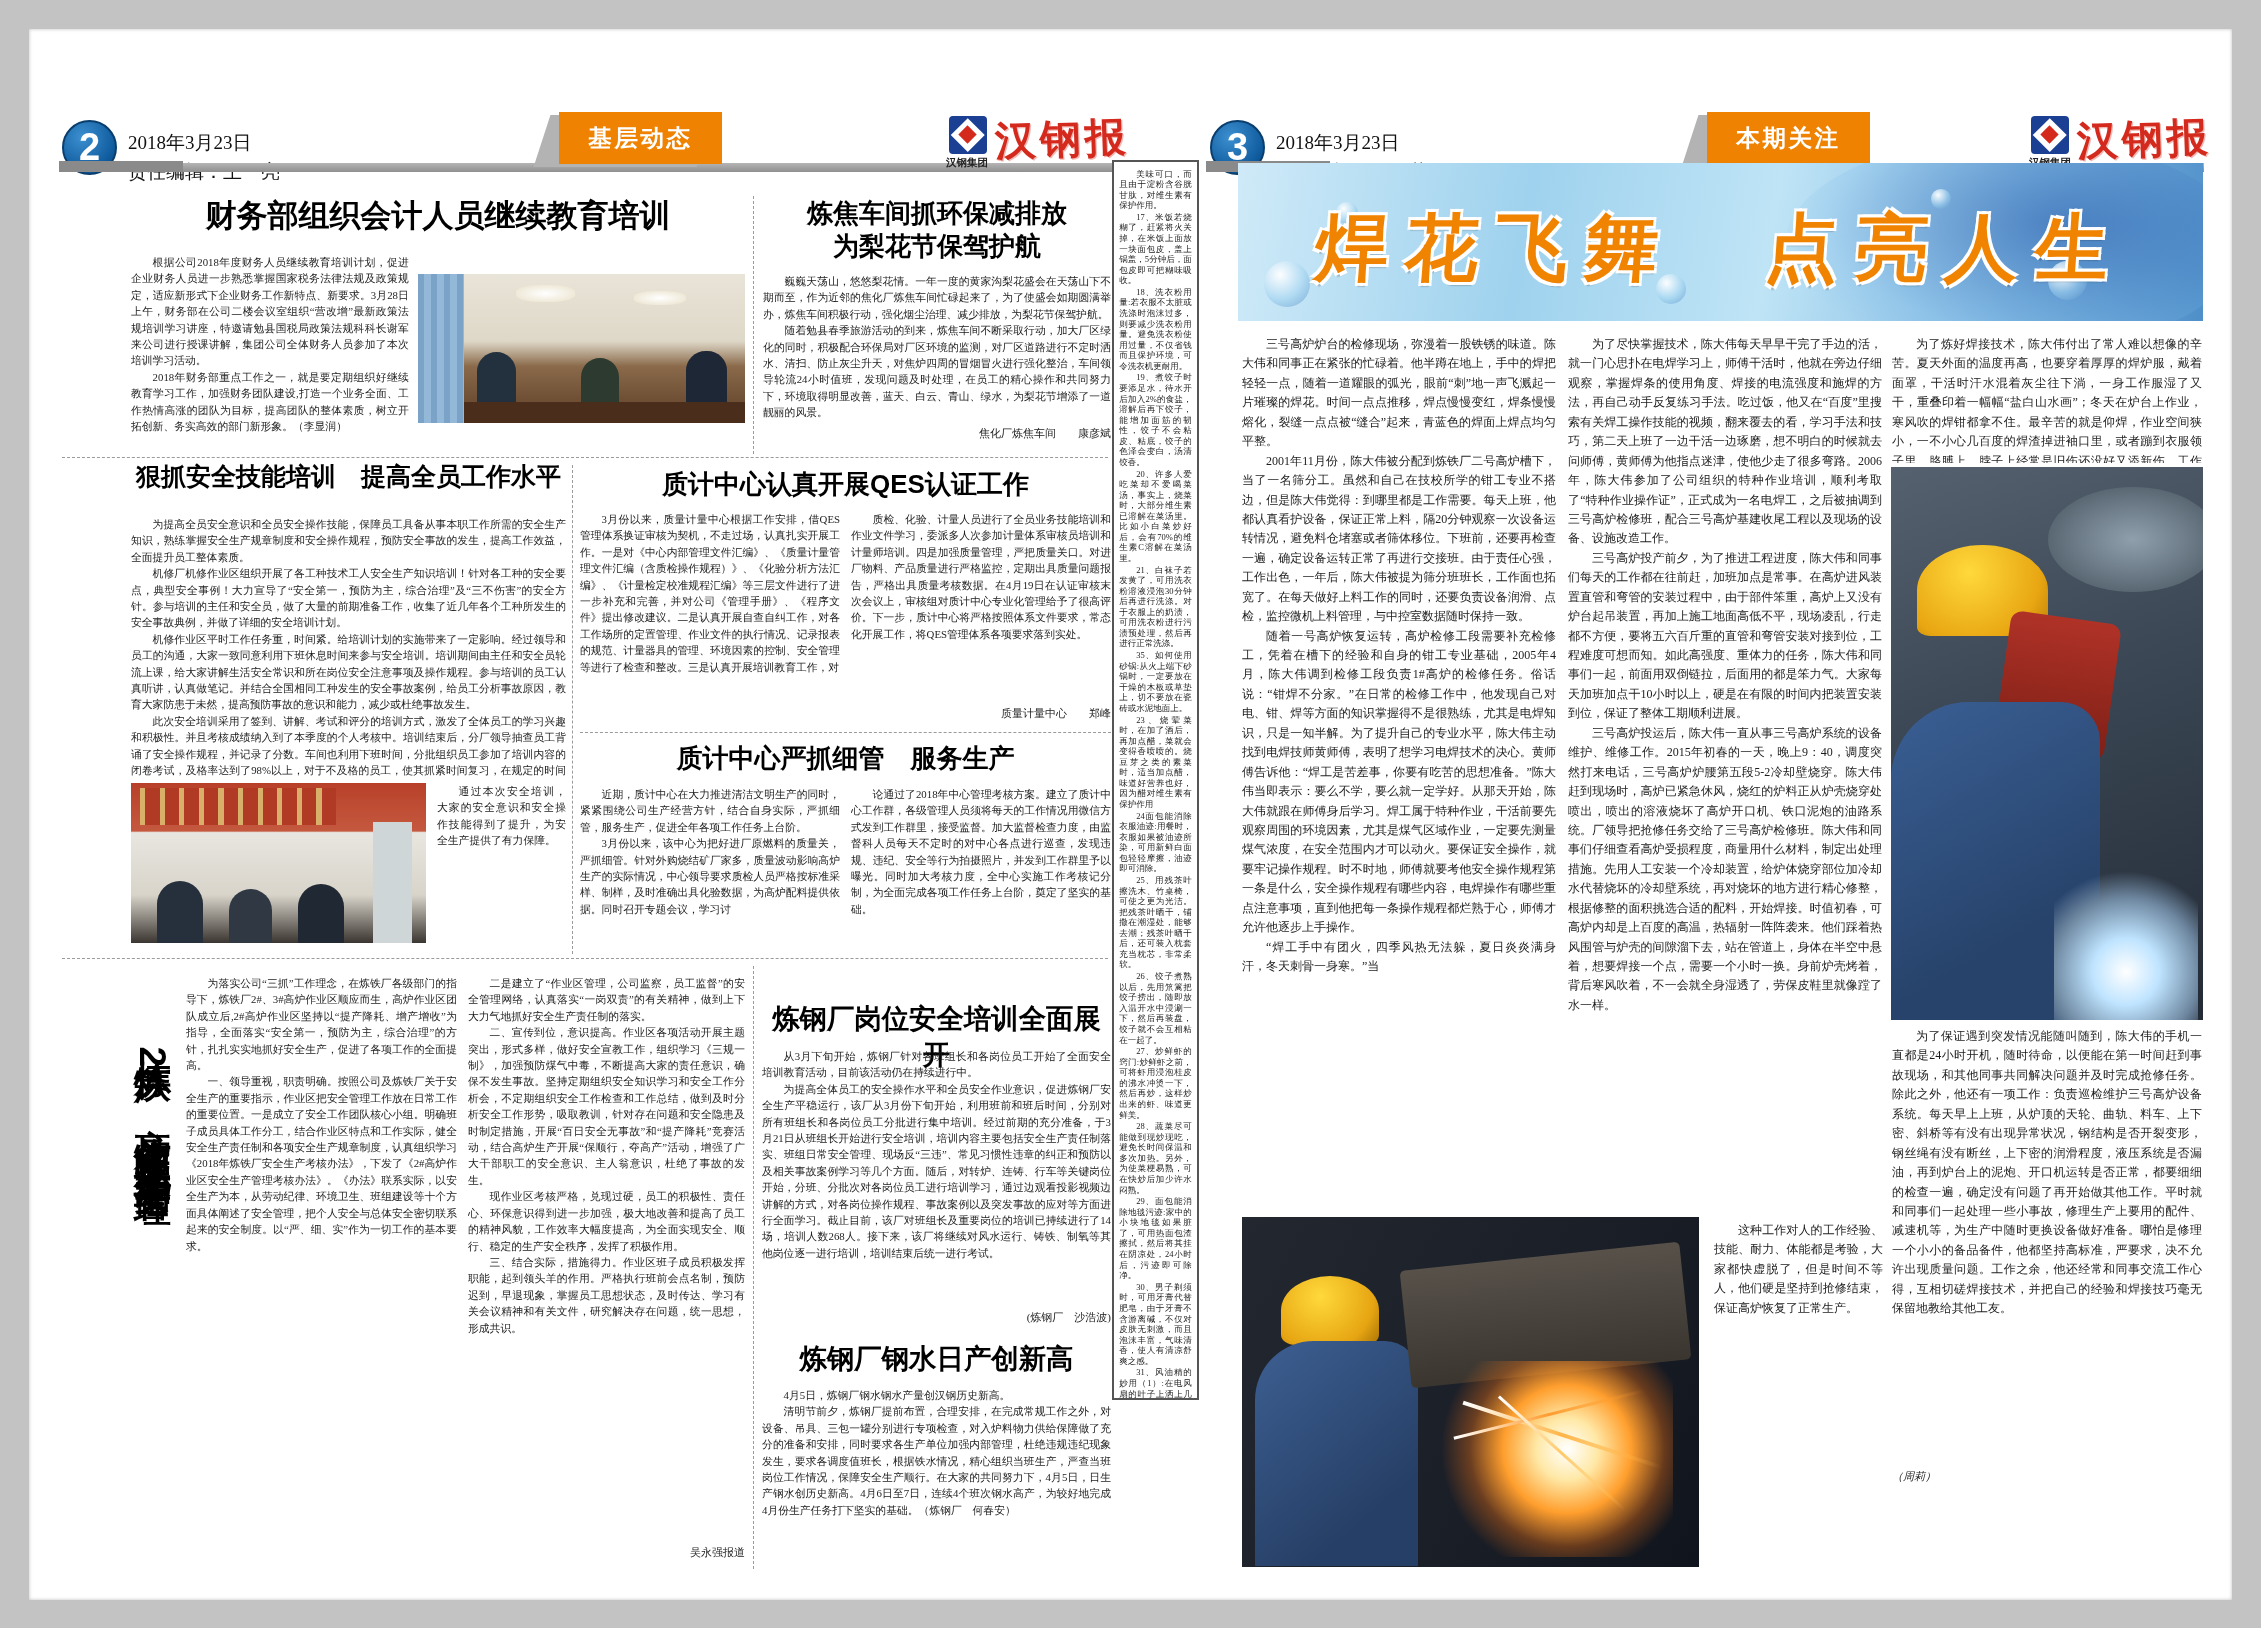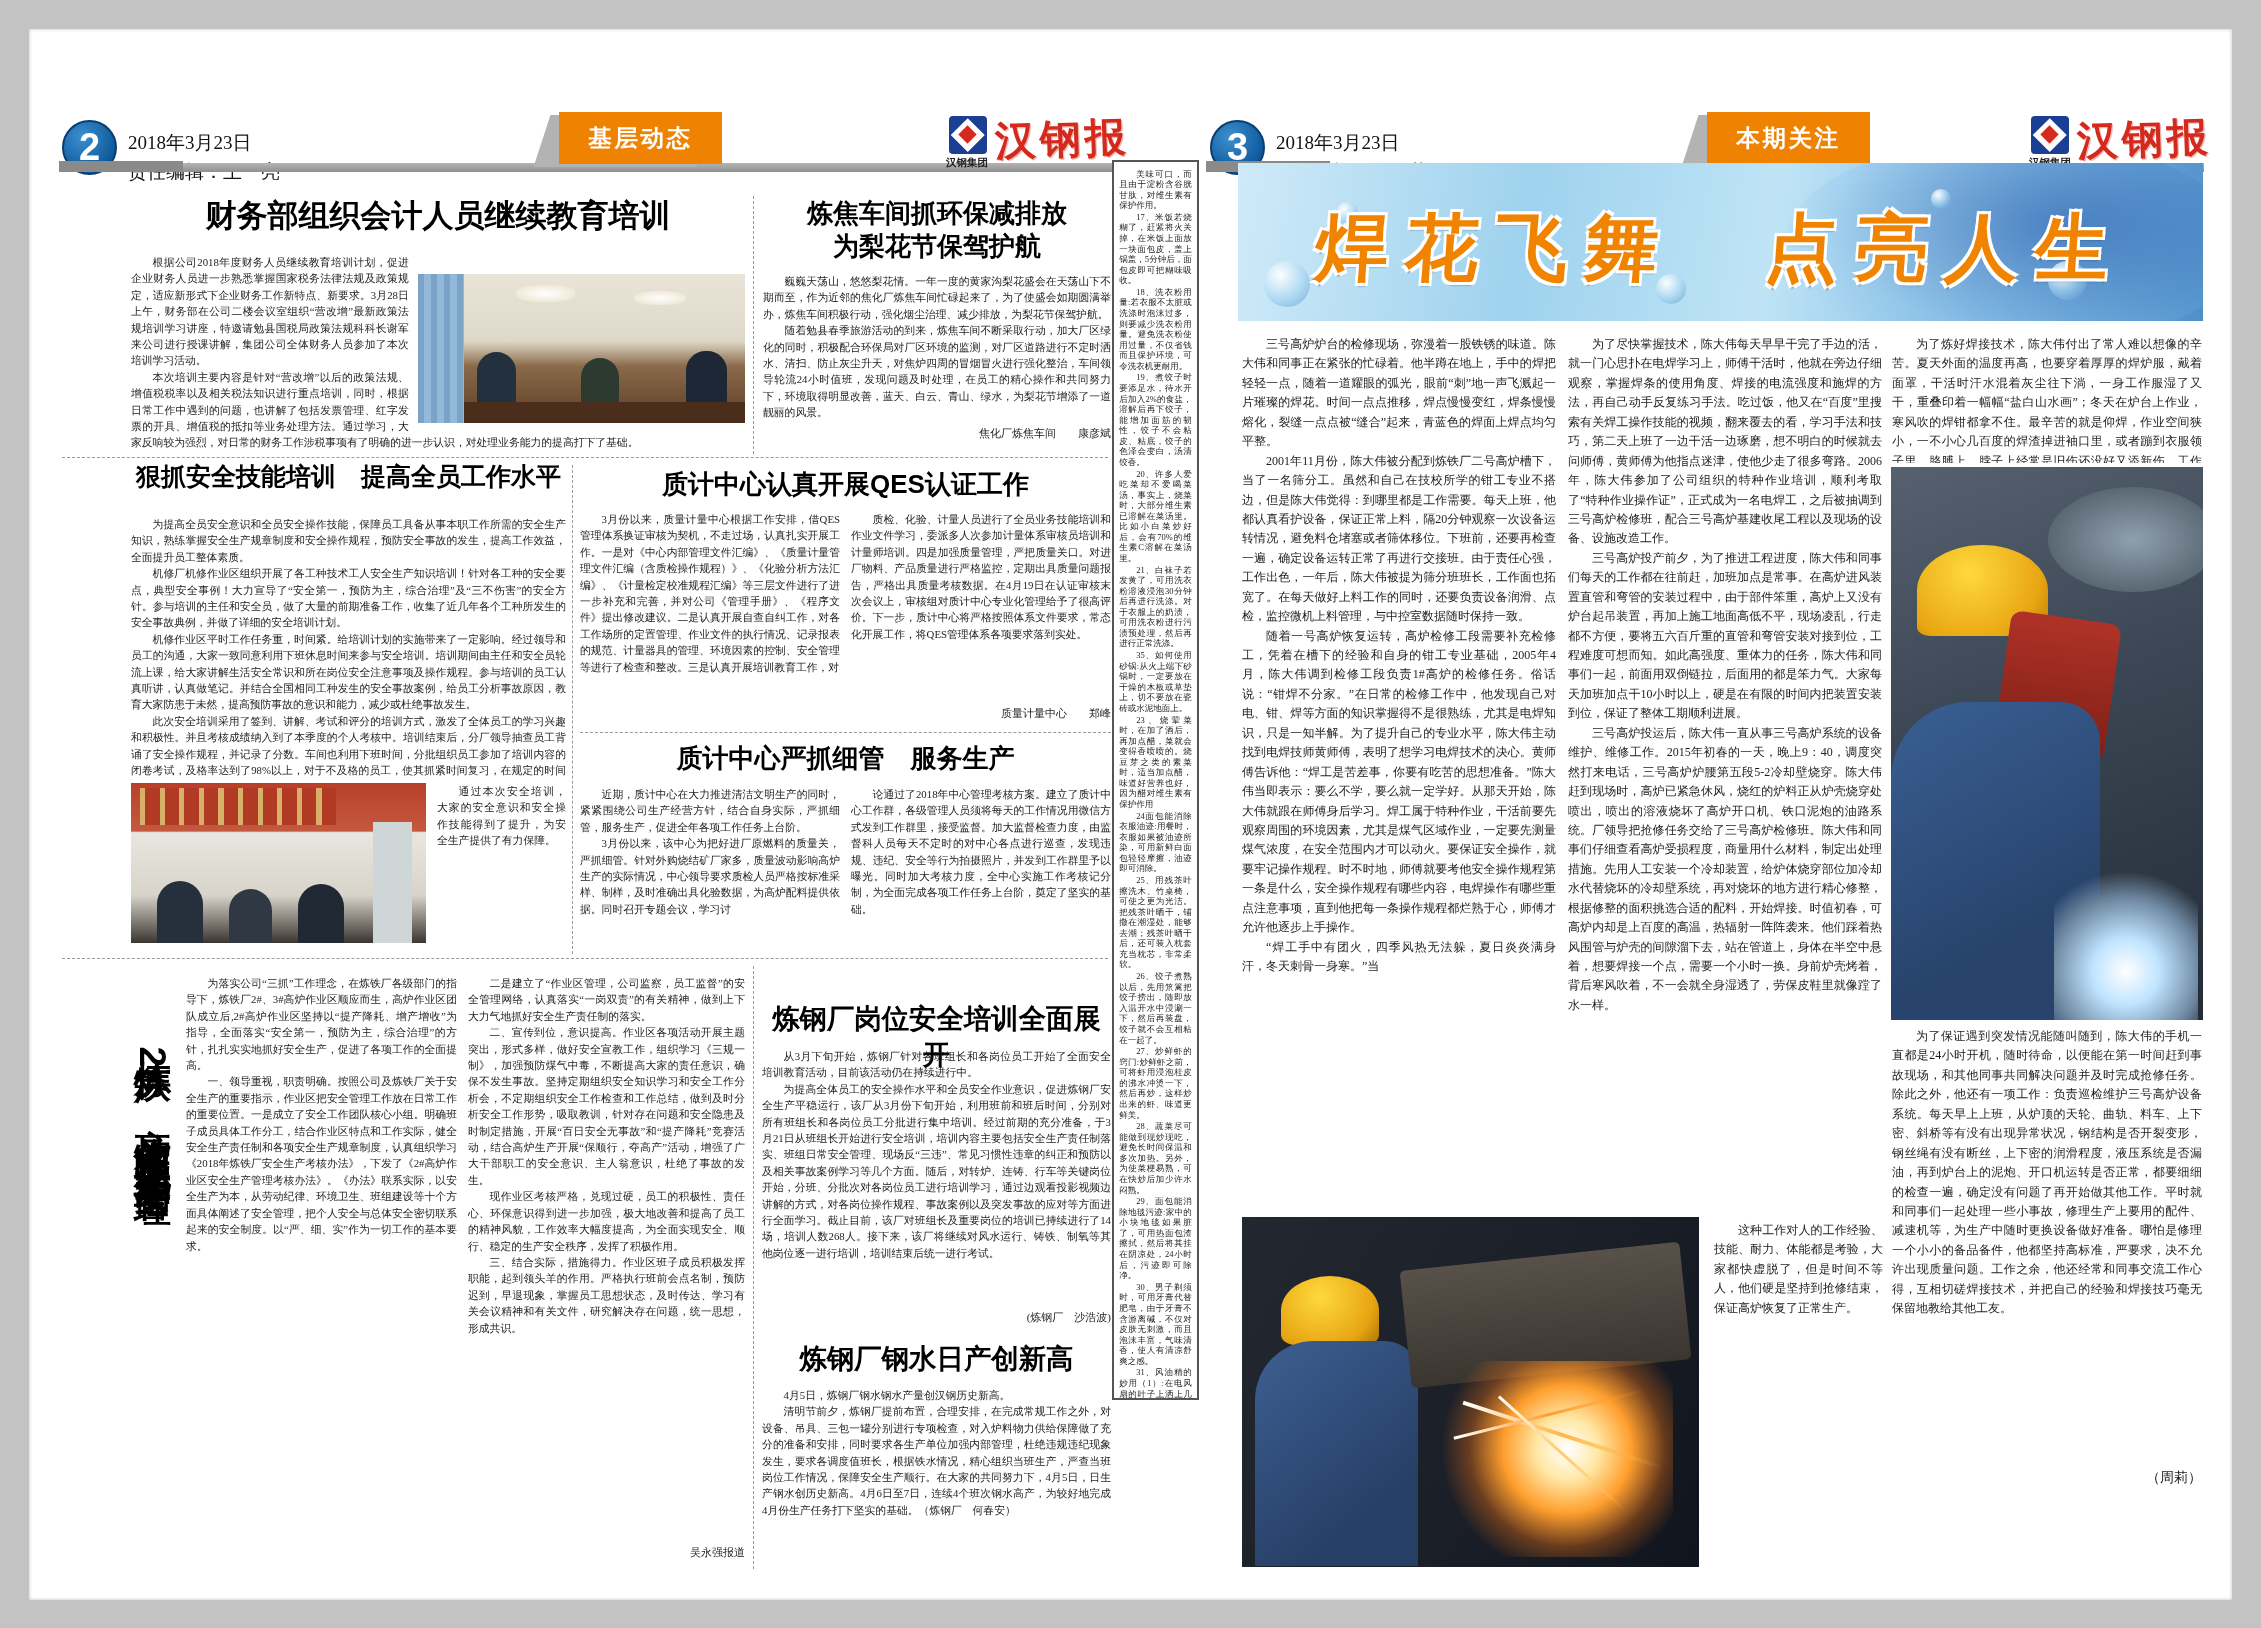--- a/index.html
+++ b/index.html
@@ -84,21 +84,20 @@
     <div class="ph-shape" style="left:0;top:0;width:46px;height:149px;background:repeating-linear-gradient(90deg,#7ba3c8 0 6.5px,#93b8d8 6.5px 13px);"></div>
     <div class="ph-shape" style="left:98px;top:11.8px;width:59px;height:17px;border-radius:40%;background:radial-gradient(#fff,#e8e0c8);"></div>
     <div class="ph-shape" style="left:216px;top:17px;width:52px;height:14.4px;border-radius:40%;background:radial-gradient(#fff,#e8e0c8);"></div>
     <div class="ph-shape" style="left:59px;top:78px;width:39px;height:52px;border-radius:19.6px 19.6px 0 0;background:#23303e;"></div>
     <div class="ph-shape" style="left:163px;top:84px;width:38px;height:48px;border-radius:19.6px 19.6px 0 0;background:#2c3a30;"></div>
     <div class="ph-shape" style="left:268px;top:77px;width:41px;height:56px;border-radius:19.6px 19.6px 0 0;background:#1d2736;"></div>
     <div class="ph-shape" style="left:46px;top:128px;width:281px;height:21px;background:#4a2d1a;"></div>
   </div>
   <div>
       <p class="para">根据公司2018年度财务人员继续教育培训计划，促进企业财务人员进一步熟悉掌握国家税务法律法规及政策规定，适应新形式下企业财务工作新特点、新要求。3月28日上午，财务部在公司二楼会议室组织“营改增”最新政策法规培训学习讲座，特邀请勉县国税局政策法规科科长谢军来公司进行授课讲解，集团公司全体财务人员参加了本次培训学习活动。</p>
-      <p class="para">本次培训主要内容是针对“营改增”以后的政策法规、增值税税率以及相关税法知识进行重点培训，同时，根据日常工作中遇到的问题，也讲解了包括发票管理、红字发票的开具、增值税的抵扣等业务处理方法。通过学习，大家反响较为强烈，对日常的财务工作涉税事项有了明确的进一步认识，对处理业务能力的提高打下了基础。</p>
       <p class="para">2018年财务部重点工作之一，就是要定期组织好继续教育学习工作，加强财务团队建设,打造一个业务全面、工作热情高涨的团队为目标，提高团队的整体素质，树立开拓创新、务实高效的部门新形象。（李显润）</p>
     </div>
 </div>
 
 <div class="dashv" style="left:753px;top:196px;height:258px;"></div>
 
 <div class="art-title" style="left:763px;top:197px;width:348px;font-size:26px;line-height:1.25;">
   <div>炼焦车间抓环保减排放</div>
   <div>为梨花节保驾护航</div>
 </div>
@@ -273,21 +272,21 @@
   <div class="ph-shape" style="left:111px;top:150px;width:111px;height:137px;border-radius:11.8px;transform:rotate(8deg);background:linear-gradient(#b03227,#7d1f16);"></div>
   <div class="ph-shape" style="left:0px;top:235px;width:209px;height:320px;border-radius:78px 39px 0 0;background:linear-gradient(150deg,#3a5f94,#27436b 70%);"></div>
   <div class="ph-shape" style="left:163px;top:392px;width:144px;height:161px;background:radial-gradient(circle at 50% 70%,#ffffff 0%,#bfe4ff 25%,#6e87a0 55%,transparent 75%);"></div>
 </div>
 
 <div class="body-text p3-text" style="left:1892px;top:1027px;width:310px;height:437px;">
   <div>
       <p class="para">为了保证遇到突发情况能随叫随到，陈大伟的手机一直都是24小时开机，随时待命，以便能在第一时间赶到事故现场，和其他同事共同解决问题并及时完成抢修任务。除此之外，他还有一项工作：负责巡检维护三号高炉设备系统。每天早上上班，从炉顶的天轮、曲轨、料车、上下密、斜桥等有没有出现异常状况，钢结构是否开裂变形，钢丝绳有没有断丝，上下密的润滑程度，液压系统是否漏油，再到炉台上的泥炮、开口机运转是否正常，都要细细的检查一遍，确定没有问题了再开始做其他工作。平时就和同事们一起处理一些小事故，修理生产上要用的配件、减速机等，为生产中随时更换设备做好准备。哪怕是修理一个小小的备品备件，他都坚持高标准，严要求，决不允许出现质量问题。工作之余，他还经常和同事交流工作心得，互相切磋焊接技术，并把自己的经验和焊接技巧毫无保留地教给其他工友。</p>
     </div>
 </div>
-<div class="sig" style="left:1892px;top:1469px;width:310px;text-align:right;font-size:14px;">（周莉）</div>
+<div class="sig" style="left:1892px;top:1469px;width:310px;text-align:left;font-size:11px;font-style:italic;">（周莉）</div>
 
 <div class="photo" style="left:1242px;top:1217px;width:457px;height:350px;background:linear-gradient(120deg,#232730 0%,#1a1e27 60%,#10141c 100%);">
   <div class="ph-shape" style="left:39px;top:59px;width:98px;height:69px;border-radius:50% 50% 15% 15%;background:radial-gradient(circle at 40% 30%,#ffd93c,#e6a512 70%,#a87205);"></div>
   <div class="ph-shape" style="left:13px;top:124px;width:163px;height:225px;border-radius:59px 33px 0 0;background:linear-gradient(140deg,#3d5f92,#263f66 75%);"></div>
   <div class="ph-shape" style="left:163px;top:39px;width:281px;height:118px;background:linear-gradient(#57514a,#3a352f);transform:rotate(-6deg);border-radius:5.2px;"></div>
   <div class="ph-shape" style="left:196px;top:144px;width:235px;height:196px;background:radial-gradient(circle at 55% 45%,#ffffff 0%,#ffe9a8 18%,#ff9f2e 38%,rgba(255,120,20,.35) 58%,transparent 75%);"></div>
   <div class="ph-shape" style="left:216px;top:216px;width:209px;height:3.9px;background:linear-gradient(90deg,#fff,#ffb547,transparent);transform:rotate(18deg);"></div>
   <div class="ph-shape" style="left:209px;top:196px;width:196px;height:3.3px;background:linear-gradient(90deg,#fff,#ff9b2e,transparent);transform:rotate(-14deg);"></div>
   <div class="ph-shape" style="left:235px;top:235px;width:170px;height:3.3px;background:linear-gradient(90deg,#fff,#ffc96a,transparent);transform:rotate(42deg);"></div>
 </div>

